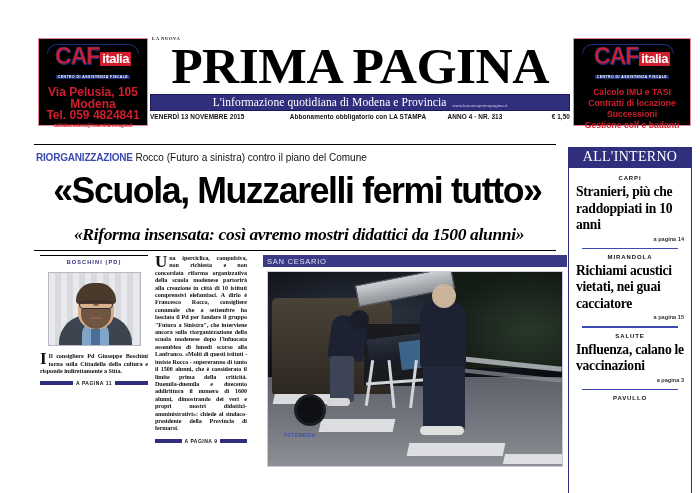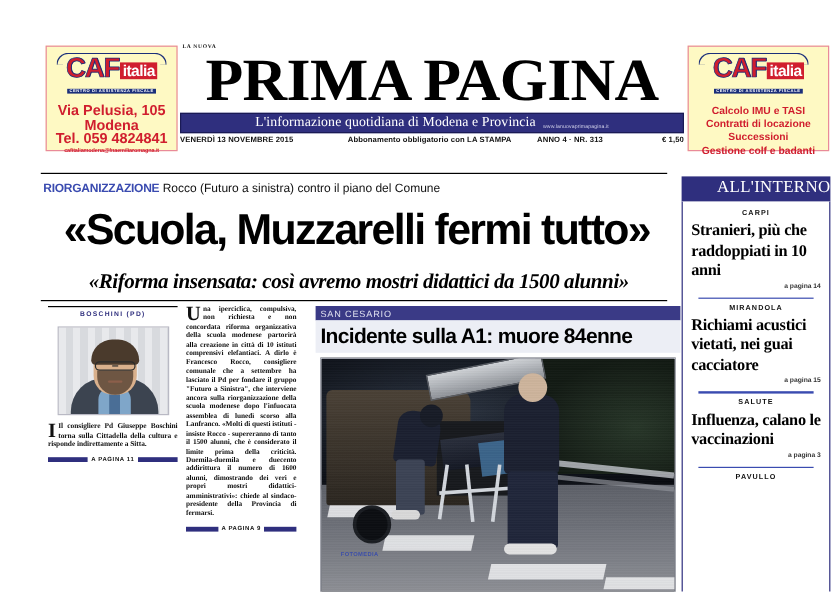--- a/index.html
+++ b/index.html
@@ -10,21 +10,21 @@
     overflow:hidden;
     position:relative;
   }
   .page{position:absolute;inset:0;background:#fff;}
 
   
   .top-row{position:absolute;left:0;top:0;width:700px;height:144px;}
 
   
   .caf-box{
-    position:absolute;border:1px solid #e98a9a;background:#fef9c3;
+    position:absolute;border:1px solid #e98a9a;background:#000000;
     box-sizing:border-box;text-align:center;padding:3px 2px 2px;
   }
   .caf-left{left:38px;top:38px;width:110px;height:88px;}
   .caf-right{left:573px;top:38px;width:118px;height:88px;}
   .caf-logo{
     position:relative;height:27px;margin:1px 3px 2px;
     display:flex;align-items:center;justify-content:center;
   }
   .caf-caf{
     font-family:"Liberation Sans", sans-serif;
@@ -268,21 +268,21 @@
   .tr-bar{position:absolute;background:#d2d6dc;}
   .ph-credit{
     position:absolute;left:16px;bottom:28px;
     font-family:"Liberation Sans", sans-serif;font-weight:bold;
     font-size:4.8px;color:#3d4fa8;letter-spacing:0.3px;
   }
 
   
   .col-right{position:absolute;left:568px;top:147px;width:124px;height:346px;}
   .rc-head{
-    background:#2f2f7e;color:#fff;text-align:right;
+    background:#2f2f7e;color:#fff;text-align:center;
     font-family:"Liberation Serif", serif;font-size:14px;line-height:16px;
     letter-spacing:0.3px;padding:2px 0 3px;
   }
   .rc-box{
     border-left:1px solid #2f2f7e;border-right:1px solid #2f2f7e;
     border-bottom:1px solid #2f2f7e;
     height:330px;box-sizing:border-box;padding:7px 7px 0;
     background:#fff;
   }
   .rc-item{margin-bottom:6px;}
@@ -393,21 +393,20 @@
     </div>
     <div class="page-ref">
       <span class="bar"></span>
       <span class="txt">A PAGINA 9</span>
       <span class="bar"></span>
     </div>
   </div>
 
   <div class="col-photo">
     <div class="ps-band">SAN CESARIO</div>
-    <div class="ps-title">Incidente sulla A1: muore 84enne</div>
     <div class="ps-photo">
       <div class="ph-sky"></div>
       <div class="ph-bush"></div>
       <div class="ph-ground"></div>
       <div class="ph-guard"></div>
       <div class="ph-guard2"></div>
       <div class="ph-stripe ph-s1"></div>
       <div class="ph-stripe ph-s2"></div>
       <div class="ph-stripe ph-s3"></div>
       <div class="ph-stripe ph-s4"></div>

